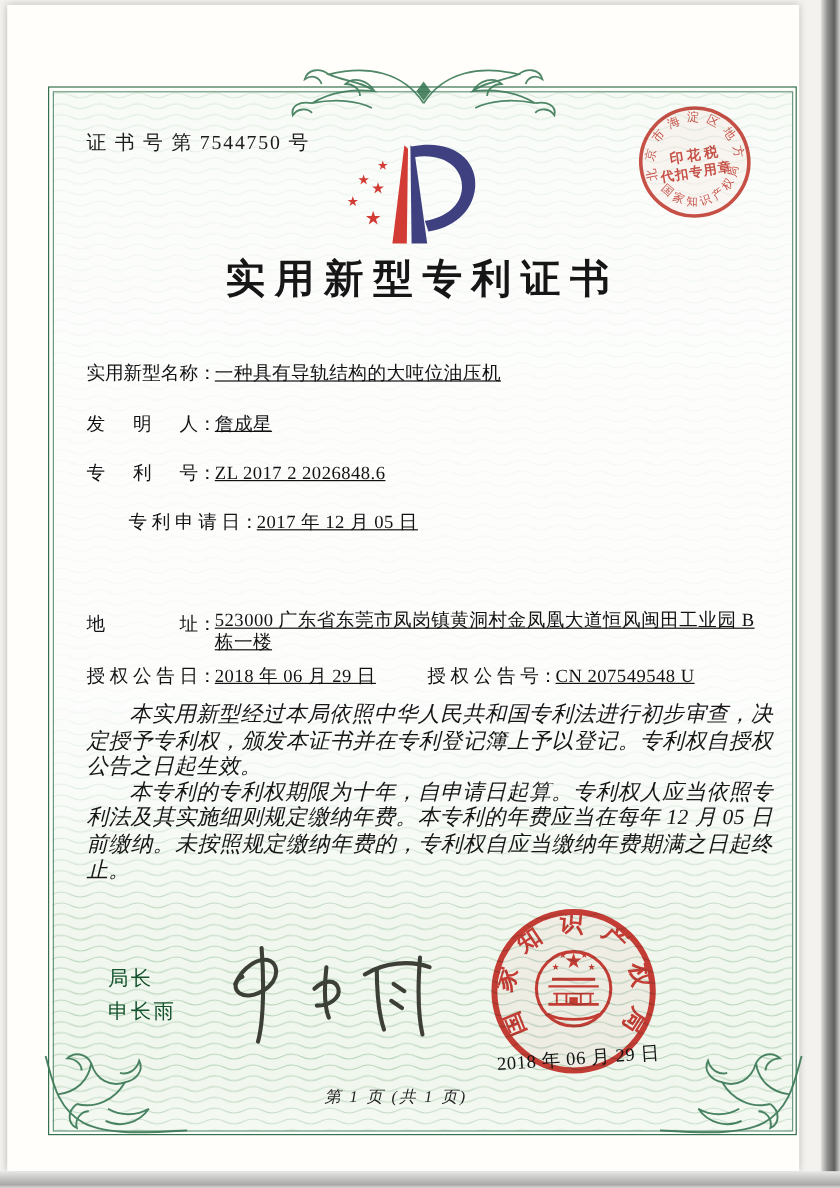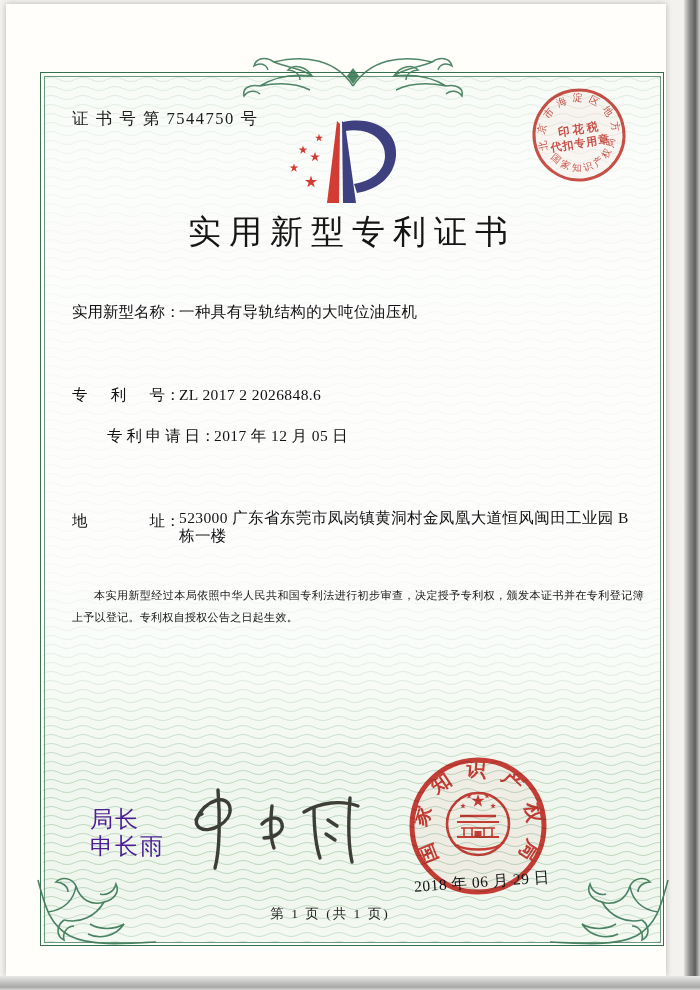--- a/index.html
+++ b/index.html
@@ -17,35 +17,35 @@
         border:1.6px solid #34704e;}
   .frame-inner{position:absolute;inset:2.5px;border:1px solid #6b9a80;}
   .pattern-wrap{position:absolute;left:37px;top:71px;width:618px;height:868px;overflow:hidden;}
   .lighten{position:absolute;left:37px;top:71px;width:618px;height:868px;
         background:linear-gradient(180deg,
           rgba(255,255,255,.50) 0%,rgba(255,255,255,.78) 10%,
           rgba(255,255,255,.86) 30%,rgba(255,255,255,.86) 58%,
           rgba(255,255,255,.55) 70%,rgba(255,255,255,.12) 80%,
           rgba(255,255,255,.05) 94%,rgba(255,255,255,.35) 100%);}
   .cert-no{left:66px;top:104px;font-size:16.5px;letter-spacing:1.5px;color:#1c1c1c;}
-  .title{left:34px;top:206px;width:624px;text-align:center;font-size:33px;font-weight:normal;
+  .title{left:34px;top:206px;width:624px;text-align:center;font-size:33px;font-weight:bold;
         letter-spacing:8px;color:#161616;}
   .fieldrow{position:absolute;left:66px;font-size:15.5px;color:#121212;white-space:nowrap;line-height:1.55;}
   .flabel{display:inline-block;width:93px;text-align:justify;text-align-last:justify;}
   .colon{display:inline-block;width:14px;}
-  .fvalue{letter-spacing:.4px;}
+  .fvalue{letter-spacing:.4px;text-decoration:underline;}
   .fvalue.wrap{display:inline-block;vertical-align:top;width:452px;white-space:normal;line-height:18px;}
   .col2{position:absolute;left:284px;top:0;}
-  .paras{position:absolute;left:66px;top:581px;width:572px;font-size:11px;line-height:21.6px;
-        color:#161616;text-align:justify;}
+  .paras{position:absolute;left:66px;top:581px;width:572px;font-size:18px;line-height:21.6px;
+        color:#161616;text-align:justify;font-style:italic;}
   .paras p{margin:0;text-indent:2em;letter-spacing:.3px;}
-  .signer{left:84px;font-size:23px;color:#4c1d95;letter-spacing:2px;}
+  .signer{left:84px;font-size:17px;color:#14532d;letter-spacing:2px;}
   .seal-date{left:396px;top:868px;width:160px;text-align:center;font-size:15.5px;color:#141414;
         letter-spacing:.5px;transform:rotate(-4deg);}
-  .footer{left:34px;top:901px;width:580px;text-align:center;font-size:13.5px;letter-spacing:2px;color:#1e1e1e;}
+  .footer{left:34px;top:901px;width:580px;text-align:center;font-size:13.5px;letter-spacing:2px;color:#1e1e1e;font-style:italic;}
   .stamp-svg{mix-blend-mode:multiply;}
 </style>
 </head>
 <body>
 
 <div class="scan">
   <div class="page">
 
     <div class="pattern-wrap">
       <svg width="618" height="868" xmlns="http://www.w3.org/2000/svg">
@@ -117,32 +117,42 @@
         <use href="#star" transform="translate(10,56) scale(4.6)"></use>
         <use href="#star" transform="translate(27,70) scale(6.4)"></use>
       </g>
     </svg>
 
     <div class="abs title">实用新型专利证书</div>
 
     <div class="fieldrow" style="top:296px;">
       <span class="flabel">实用新型名称</span><span class="colon">：</span><span class="fvalue">一种具有导轨结构的大吨位油压机</span>
     </div>
+    <div class="fieldrow" style="top:338px;">
+      <span class="flabel">发明人</span><span class="colon">：</span><span class="fvalue">詹成星</span>
+    </div>
     <div class="fieldrow" style="top:379px;">
       <span class="flabel">专利号</span><span class="colon">：</span><span class="fvalue">ZL 2017 2 2026848.6</span>
     </div>
     <div class="fieldrow" style="top:420px;margin-left:35px;">
       <span class="flabel">专利申请日</span><span class="colon">：</span><span class="fvalue">2017 年 12 月 05 日</span>
     </div>
     <div class="fieldrow" style="top:505px;">
       <span class="flabel">地址</span><span class="colon">：</span><span class="fvalue wrap">523000 广东省东莞市凤岗镇黄洞村金凤凰大道恒风闽田工业园 B 栋一楼</span>
     </div>
+    <div class="fieldrow" style="top:548px;">
+      <span class="flabel">授权公告日</span><span class="colon">：</span><span class="fvalue">2018 年 06 月 29 日</span>
+      <span class="col2">
+        <span class="flabel">授权公告号</span><span class="colon">：</span><span class="fvalue">CN 207549548 U</span>
+      </span>
+    </div>
 
     <div class="paras">
       <p>本实用新型经过本局依照中华人民共和国专利法进行初步审查，决定授予专利权，颁发本证书并在专利登记簿上予以登记。专利权自授权公告之日起生效。</p>
+      <p>本专利的专利权期限为十年，自申请日起算。专利权人应当依照专利法及其实施细则规定缴纳年费。本专利的年费应当在每年 12 月 05 日前缴纳。未按照规定缴纳年费的，专利权自应当缴纳年费期满之日起终止。</p>
     </div>
 
     <div class="abs signer" style="top:800px;">局长</div>
     <div class="abs signer" style="top:827px;">申长雨</div>
 
     <svg class="abs" style="left:160px;top:772px;" width="210" height="100" viewBox="0 0 210 100">
       <g stroke="#2e3027" stroke-width="3.4" fill="none" stroke-linecap="round" opacity="0.92">
         <path d="M30,44 C40,22 62,18 64,32 C66,46 44,58 34,52 C28,48 30,40 36,38"></path>
         <path d="M52,14 C54,40 54,74 49,92"></path>
         <path d="M96,48 C104,40 114,40 116,48 C118,56 108,62 98,62"></path>

